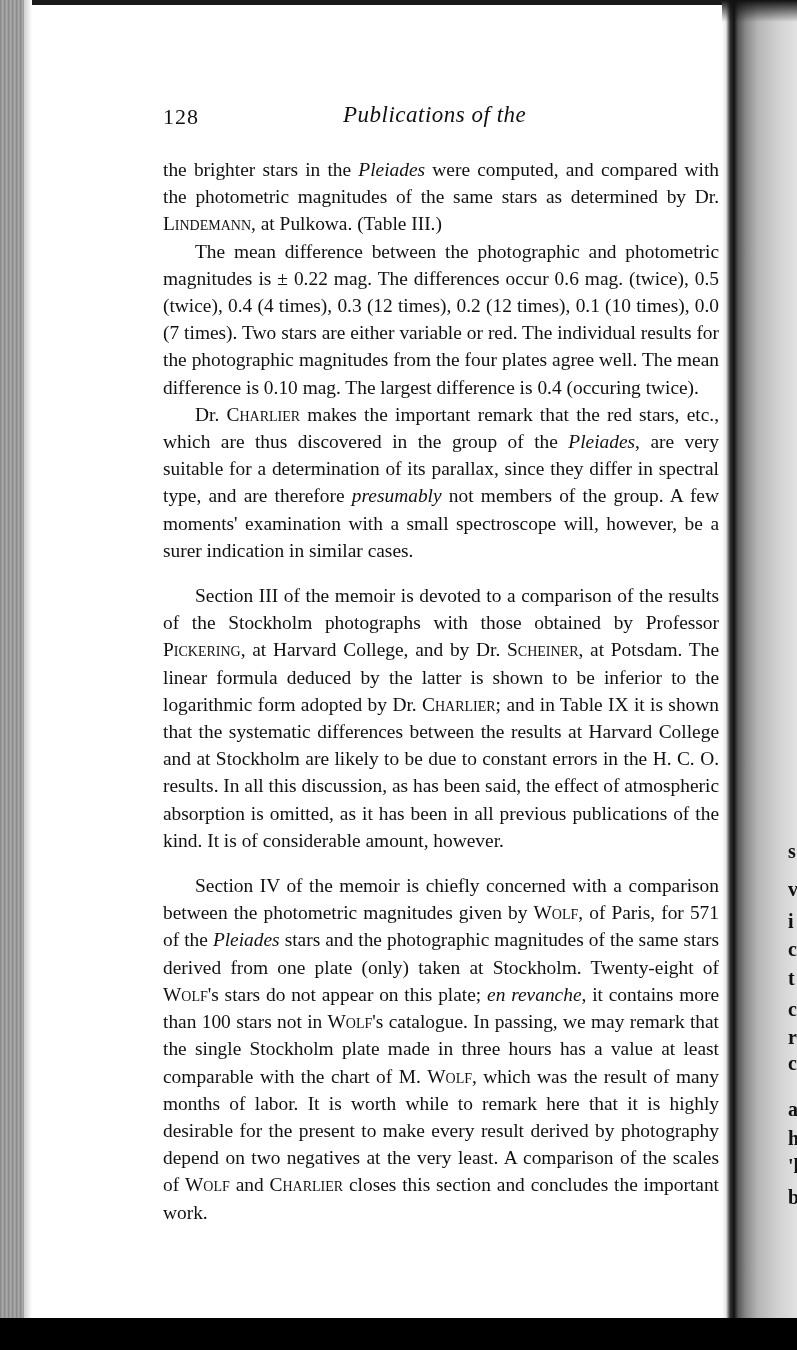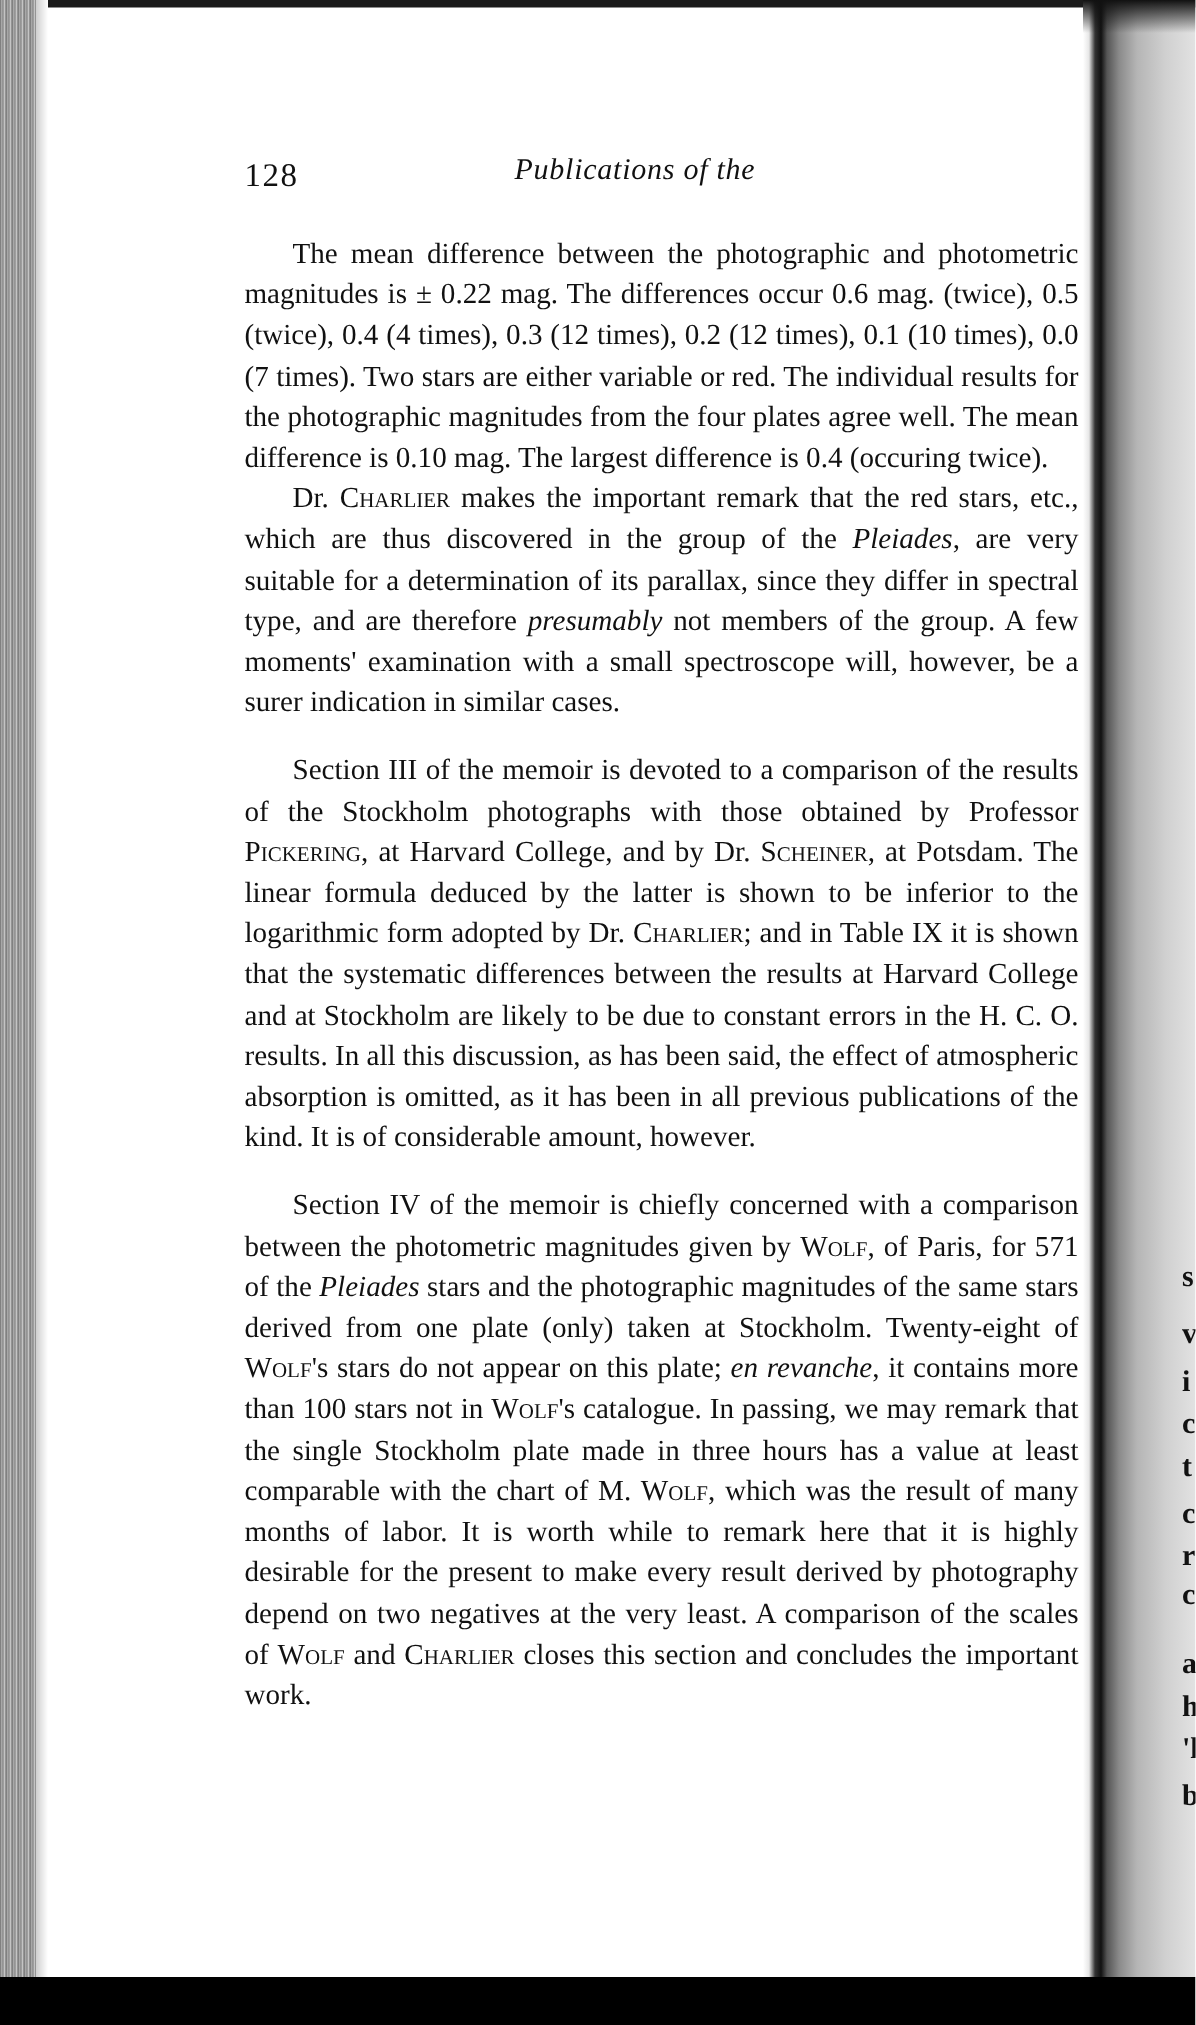--- a/index.html
+++ b/index.html
@@ -40,21 +40,21 @@
   .page {
     position: absolute; left: 163px; top: 100px; width: 556px;
   }
   .running-head {
     position: relative; height: 44px;
   }
   .page-number {
     position: absolute; left: 0; top: 4px; font-size: 22px; letter-spacing: 1px;
   }
   .head-title {
-    position: absolute; left: 180px; top: 2px; font-size: 20px; font-style: italic; letter-spacing: 0.5px;
+    position: absolute; left: 180px; top: 2px; font-size: 23px; font-style: italic; letter-spacing: 0.5px;
   }
   .body-text {
     margin-top: 12px;
     font-size: 19.4px;
     line-height: 27.2px;
     text-align: justify;
   }
   .body-text p { margin: 0; text-indent: 32px; }
   .body-text p.noindent { text-indent: 0; }
   .body-text p.section { margin-top: 18px; }
@@ -84,18 +84,19 @@
     <span style="top: 1186px;">b</span>
   </div>
 <div class="bottom-band"></div>
 
 <div class="page">
   <div class="running-head">
     <span class="page-number">128</span>
     <span class="head-title">Publications of the</span>
   </div>
   <div class="body-text">
+    <p class="noindent"><span>the brighter stars in the </span><span class="it">Pleiades</span><span> were computed, and compared with the photometric magnitudes of the same stars as determined by Dr. </span><span class="sc">Lindemann</span><span>, at Pulkowa.  (Table III.)</span></p>
     <p><span>The mean difference between the photographic and photometric magnitudes is ± 0.22 mag.  The differences occur 0.6 mag. (twice), 0.5 (twice), 0.4 (4 times), 0.3 (12 times), 0.2 (12 times), 0.1 (10 times), 0.0 (7 times).  Two stars are either variable or red.  The individual results for the photographic magnitudes from the four plates agree well.  The mean difference is 0.10 mag.  The largest difference is 0.4 (occuring twice).</span></p>
     <p><span>Dr. </span><span class="sc">Charlier</span><span> makes the important remark that the red stars, etc., which are thus discovered in the group of the </span><span class="it">Pleiades</span><span>, are very suitable for a determination of its parallax, since they differ in spectral type, and are therefore </span><span class="it">presumably</span><span> not members of the group. A few moments' examination with a small spectroscope will, however, be a surer indication in similar cases.</span></p>
     <p class="section"><span>Section III of the memoir is devoted to a comparison of the results of the Stockholm photographs with those obtained by Professor </span><span class="sc">Pickering</span><span>, at Harvard College, and by Dr. </span><span class="sc">Scheiner</span><span>, at Potsdam.  The linear formula deduced by the latter is shown to be inferior to the logarithmic form adopted by Dr. </span><span class="sc">Charlier</span><span>; and in Table IX it is shown that the systematic differences between the results at Harvard College and at Stockholm are likely to be due to constant errors in the H. C. O. results.  In all this discussion, as has been said, the effect of atmospheric absorption is omitted, as it has been in all previous publications of the kind.  It is of considerable amount, however.</span></p>
     <p class="section"><span>Section IV of the memoir is chiefly concerned with a comparison between the photometric magnitudes given by </span><span class="sc">Wolf</span><span>, of Paris, for 571 of the </span><span class="it">Pleiades</span><span> stars and the photographic magnitudes of the same stars derived from one plate (only) taken at Stockholm. Twenty-eight of </span><span class="sc">Wolf</span><span>'s stars do not appear on this plate; </span><span class="it">en revanche</span><span>, it contains more than 100 stars not in </span><span class="sc">Wolf</span><span>'s catalogue. In passing, we may remark that the single Stockholm plate made in three hours has a value at least comparable with the chart of M. </span><span class="sc">Wolf</span><span>, which was the result of many months of labor.  It is worth while to remark here that it is highly desirable for the present to make every result derived by photography depend on two negatives at the very least.  A comparison of the scales of </span><span class="sc">Wolf</span><span> and </span><span class="sc">Charlier</span><span> closes this section and concludes the important work.</span></p>
   </div>
 </div>
 
 </body></html>

